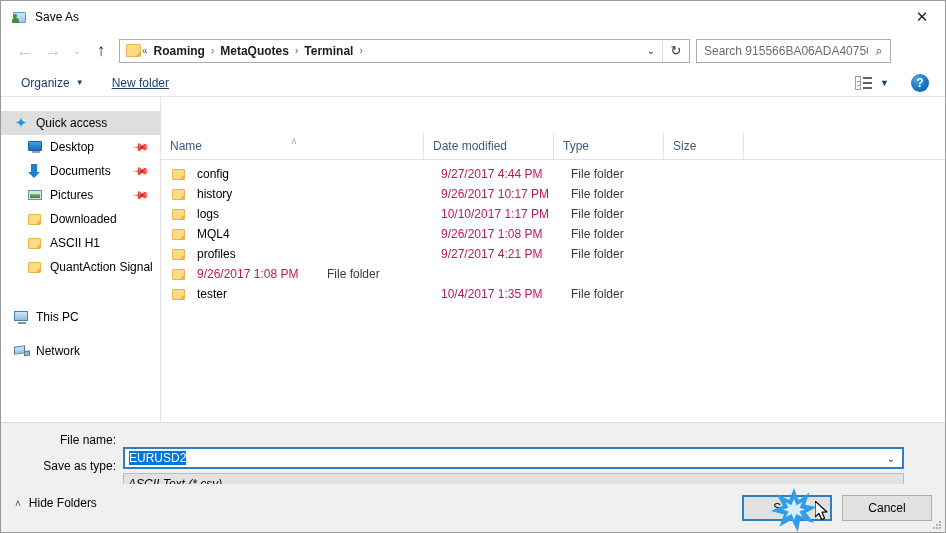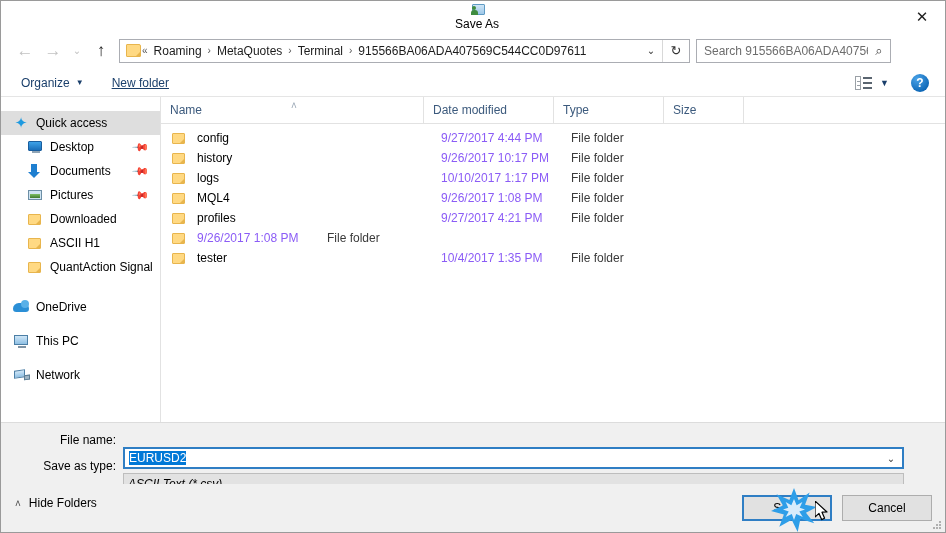--- a/index.html
+++ b/index.html
@@ -25,21 +25,20 @@
 
   
   .titlebar {
     position: absolute;
     left: 0; top: 0;
     width: 100%;
     height: 31px;
     background: #ffffff;
     display: flex;
     align-items: center;
-    flex-direction: column;
   }
   .title-icon {
     margin-left: 10px;
     width: 16px; height: 16px;
     position: relative;
   }
   .title-icon .ic-folder {
     position: absolute;
     left: 2px; top: 3px;
     width: 13px; height: 11px;
@@ -132,21 +131,21 @@
   }
   .crumbs {
     display: flex;
     align-items: center;
     font-size: 12px;
     color: #1c1c1c;
     white-space: nowrap;
     overflow: hidden;
     flex: 1;
   }
-  .crumb { padding: 0 5px; }
+  .crumb { padding: 0 5px; font-weight: bold; }
   .crumb-sep {
     color: #555;
     font-size: 10px;
     padding: 0 1px;
   }
   .addr-drop {
     width: 22px;
     display: flex;
     align-items: center;
     justify-content: center;
@@ -448,20 +447,21 @@
     position: relative;
     background: #ffffff;
   }
   .col-headers {
     height: 26px;
     border-bottom: 1px solid #e2e2e2;
     display: flex;
     align-items: center;
     position: relative;
     background: #ffffff;
+    margin-top: 36px;
   }
   .col {
     font-size: 12px;
     color: #3c5a7d;
     height: 26px;
     line-height: 26px;
     box-sizing: border-box;
     padding-left: 9px;
     position: relative;
   }
@@ -489,21 +489,21 @@
   .row-icon {
     width: 16px; height: 16px;
     margin-left: 10px;
     margin-right: 10px;
     position: relative;
     flex: none;
   }
   .cell-name { width: 244px; }
   .cell-date {
     width: 130px;
-    color: #8b5cf6;
+    color: #be185d;
   }
   .cell-type {
     width: 110px;
     color: #3a3a3a;
   }
   .cell-size { width: 80px; }
 
   
   .formarea {
     position: absolute;
@@ -681,21 +681,20 @@
     <div class="addressbar">
       <div class="addr-folder"></div>
       <div class="crumbs">
         <span class="crumb-sep">«</span>
         <span class="crumb">Roaming</span>
         <span class="crumb-sep">›</span>
         <span class="crumb">MetaQuotes</span>
         <span class="crumb-sep">›</span>
         <span class="crumb">Terminal</span>
         <span class="crumb-sep">›</span>
-        <span class="crumb">915566BA06ADA407569C544CC0D97611</span>
       </div>
       <div class="addr-drop">⌄</div>
       <div class="addr-refresh">↻</div>
     </div>
 
     <div class="searchbox">
       <div class="search-text">Search 915566BA06ADA40756...</div>
       <div class="search-icon">⌕</div>
     </div>
   </div>
@@ -771,26 +770,20 @@
 
 
       <div class="side-item lvl1">
         <div class="side-icon">
             <div class="ic-folder-small"></div>
           </div>
         <span class="side-label">QuantAction Signal</span>
       </div>
 
       <div style="height:16px"></div>
-      <div class="side-item lvl0">
-        <div class="side-icon">
-            <div class="ic-cloud"></div>
-          </div>
-        <span class="side-label">OneDrive</span>
-      </div>
 
       <div style="height:10px"></div>
       <div class="side-item lvl0">
         <div class="side-icon">
             <div class="ic-pc"></div>
           </div>
         <span class="side-label">This PC</span>
       </div>
 
       <div style="height:10px"></div>

